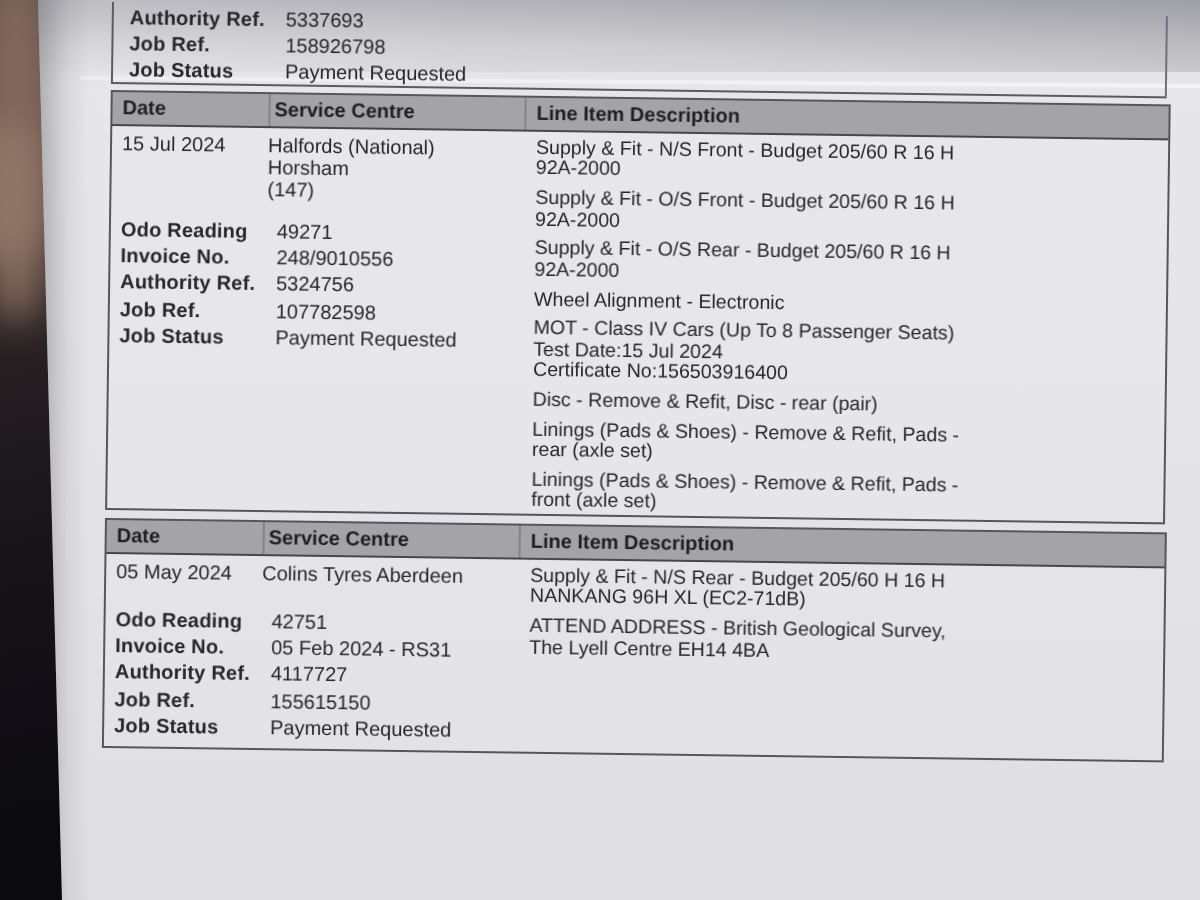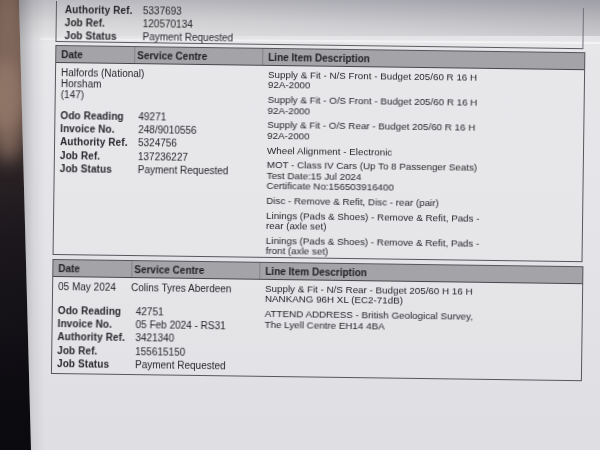--- a/index.html
+++ b/index.html
@@ -76,56 +76,57 @@
 
     <div class="content">
 
       <div class="tbl tbl-partial">
         <div class="field-row">
           <span class="field-label">Authority Ref.</span>
           <span class="field-value">5337693</span>
         </div>
         <div class="field-row">
           <span class="field-label">Job Ref.</span>
-          <span class="field-value">120570134</span>
+          <span class="field-value">158926798</span>
         </div>
         <div class="field-row">
           <span class="field-label">Job Status</span>
           <span class="field-value">Payment Requested</span>
         </div>
       </div>
 
       <div class="tbl tbl-rec tbl-rec-1">
         <div class="thead">
           <span class="th th-date">Date</span>
           <span class="th th-sc">Service Centre</span>
           <span class="th th-li">Line Item Description</span>
         </div>
         <div class="tbody tbody-1">
           <div class="colA">
             <div class="row-top">
+              <span class="cell-date">15 Jul 2024</span>
               <span class="cell-sc">Halfords (National) Horsham
 (147)</span>
             </div>
             <div class="fields fields-1">
               <div class="field-row">
                 <span class="field-label">Odo Reading</span>
                 <span class="field-value">49271</span>
               </div>
               <div class="field-row">
                 <span class="field-label">Invoice No.</span>
                 <span class="field-value">248/9010556</span>
               </div>
               <div class="field-row">
                 <span class="field-label">Authority Ref.</span>
                 <span class="field-value">5324756</span>
               </div>
               <div class="field-row">
                 <span class="field-label">Job Ref.</span>
-                <span class="field-value">137236227</span>
+                <span class="field-value">107782598</span>
               </div>
               <div class="field-row">
                 <span class="field-label">Job Status</span>
                 <span class="field-value">Payment Requested</span>
               </div>
             </div>
           </div>
           <div class="colB">
             <div class="li-item">Supply &amp; Fit - N/S Front - Budget 205/60 R 16 H
 92A-2000</div>
@@ -162,21 +163,21 @@
               <div class="field-row">
                 <span class="field-label">Odo Reading</span>
                 <span class="field-value">42751</span>
               </div>
               <div class="field-row">
                 <span class="field-label">Invoice No.</span>
                 <span class="field-value">05 Feb 2024 - RS31</span>
               </div>
               <div class="field-row">
                 <span class="field-label">Authority Ref.</span>
-                <span class="field-value">3421340</span>
+                <span class="field-value">4117727</span>
               </div>
               <div class="field-row">
                 <span class="field-label">Job Ref.</span>
                 <span class="field-value">155615150</span>
               </div>
               <div class="field-row">
                 <span class="field-label">Job Status</span>
                 <span class="field-value">Payment Requested</span>
               </div>
             </div>

